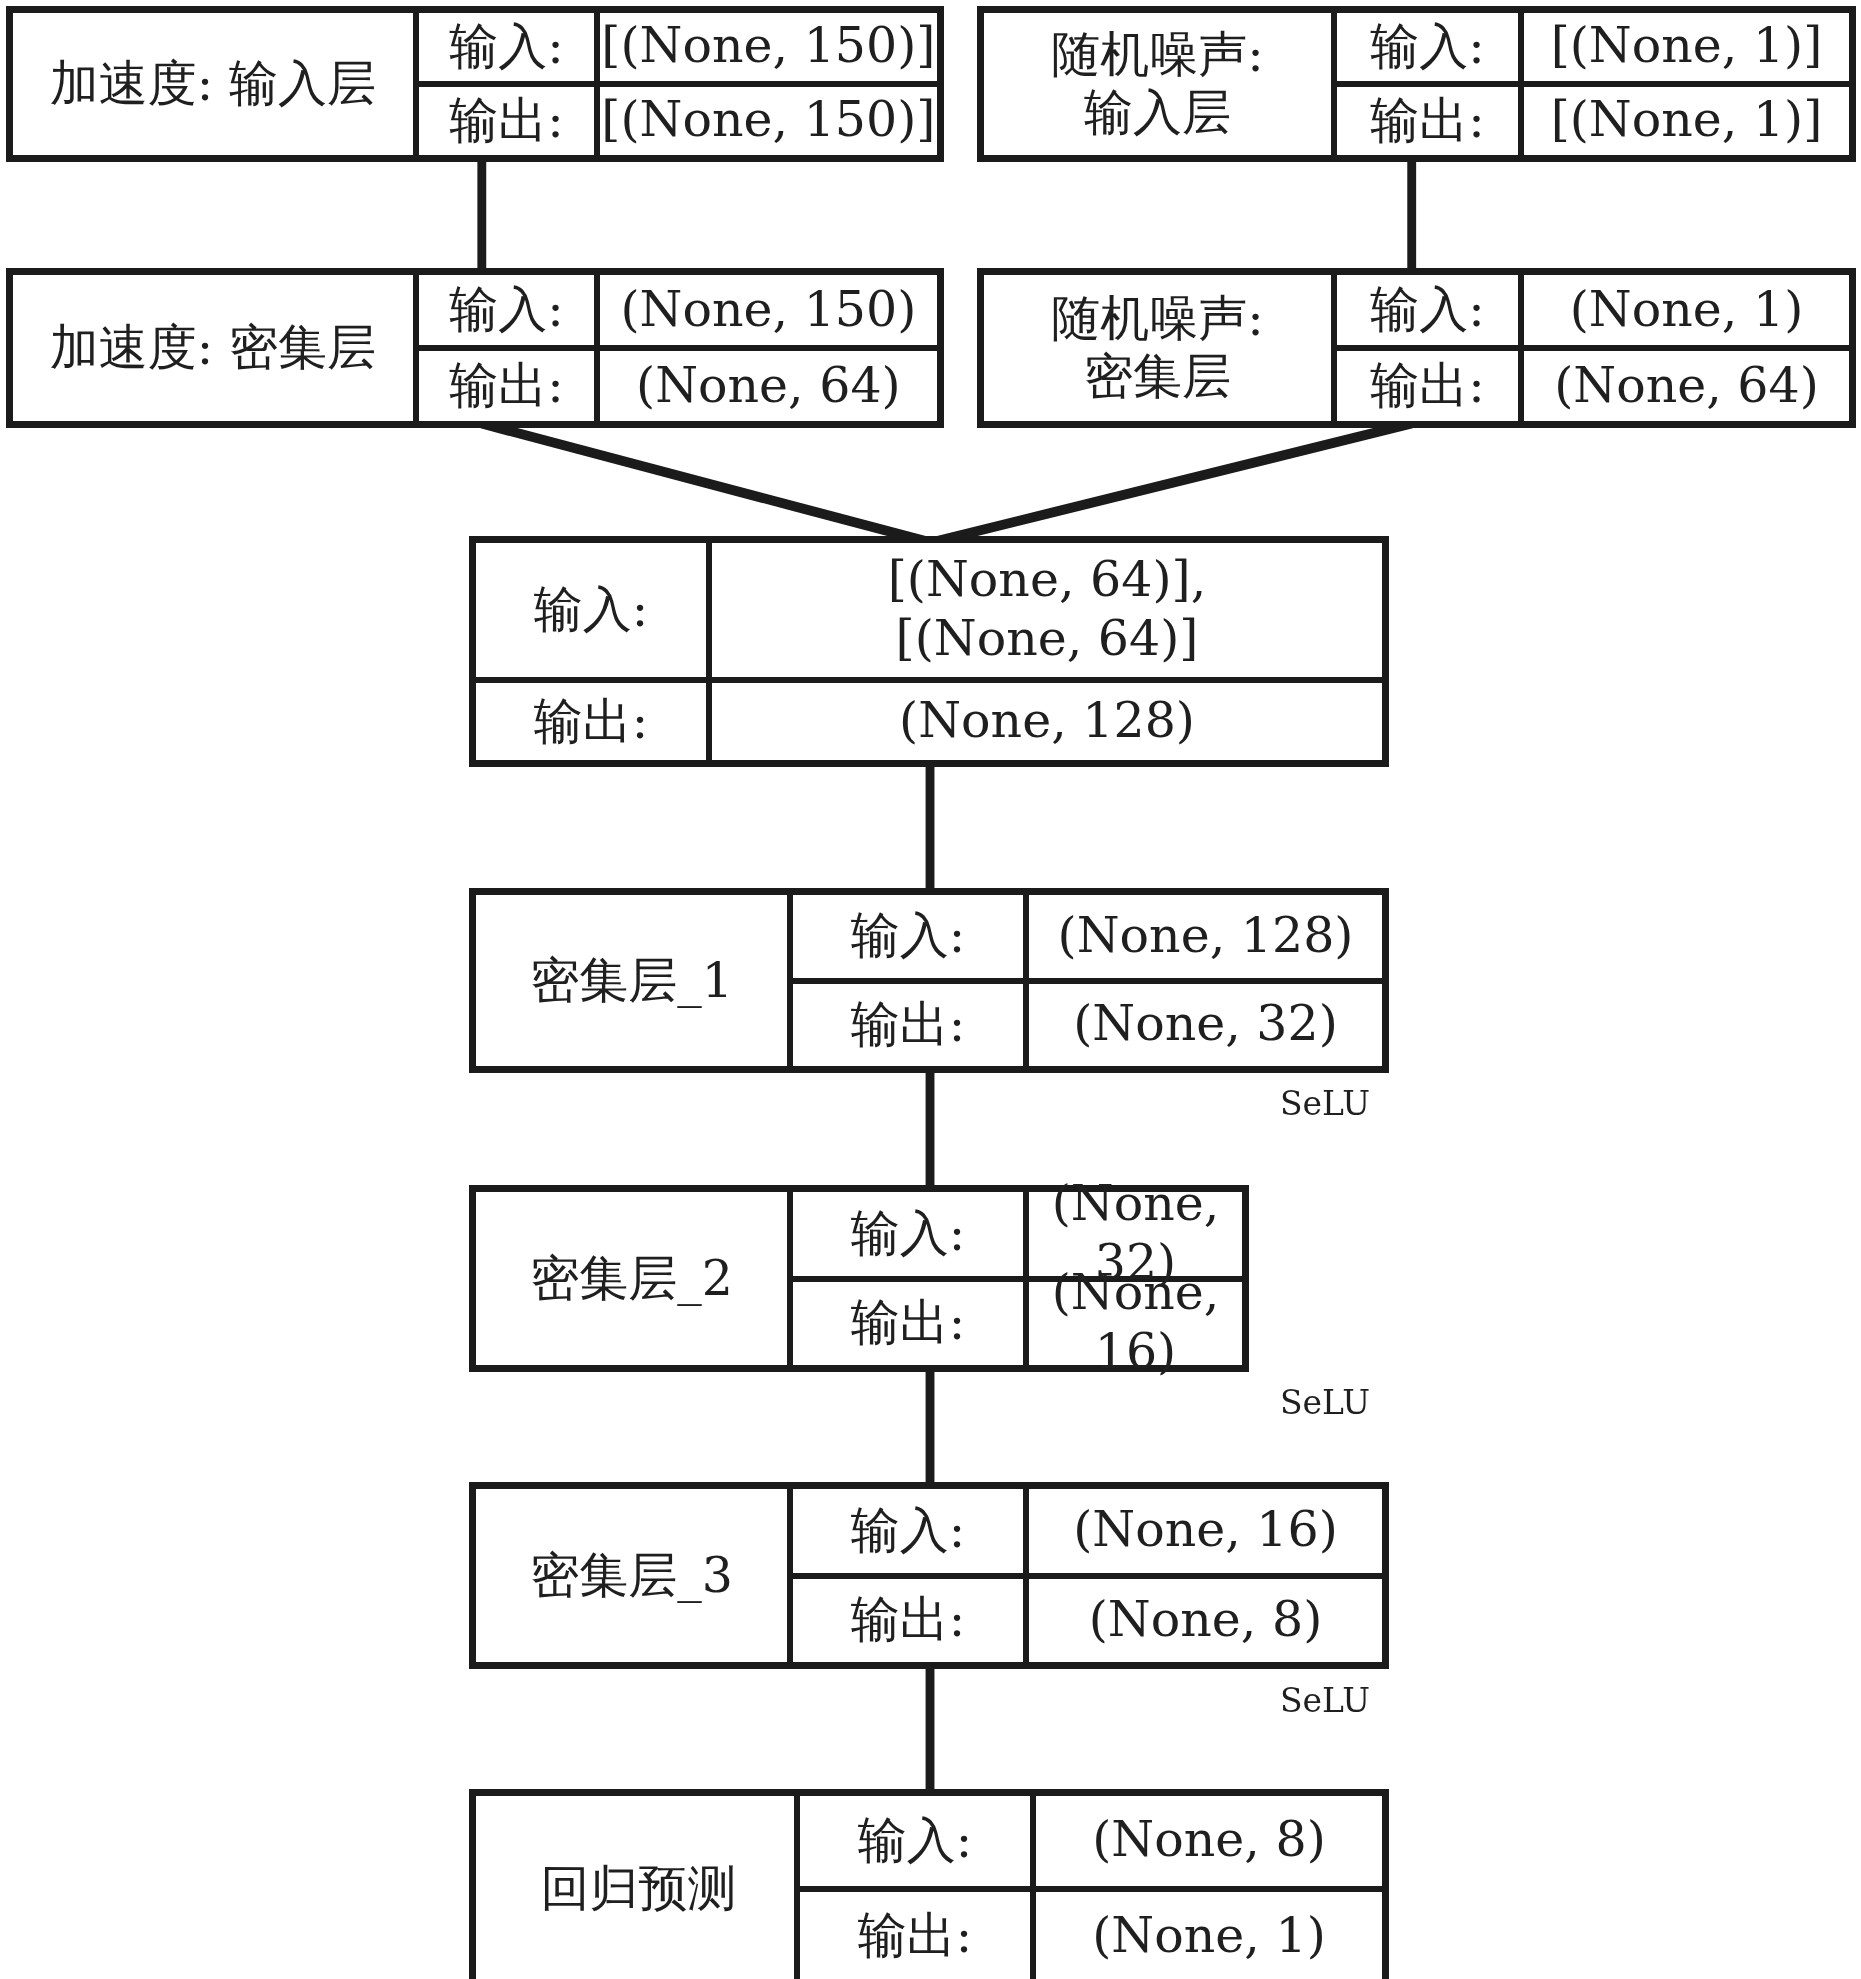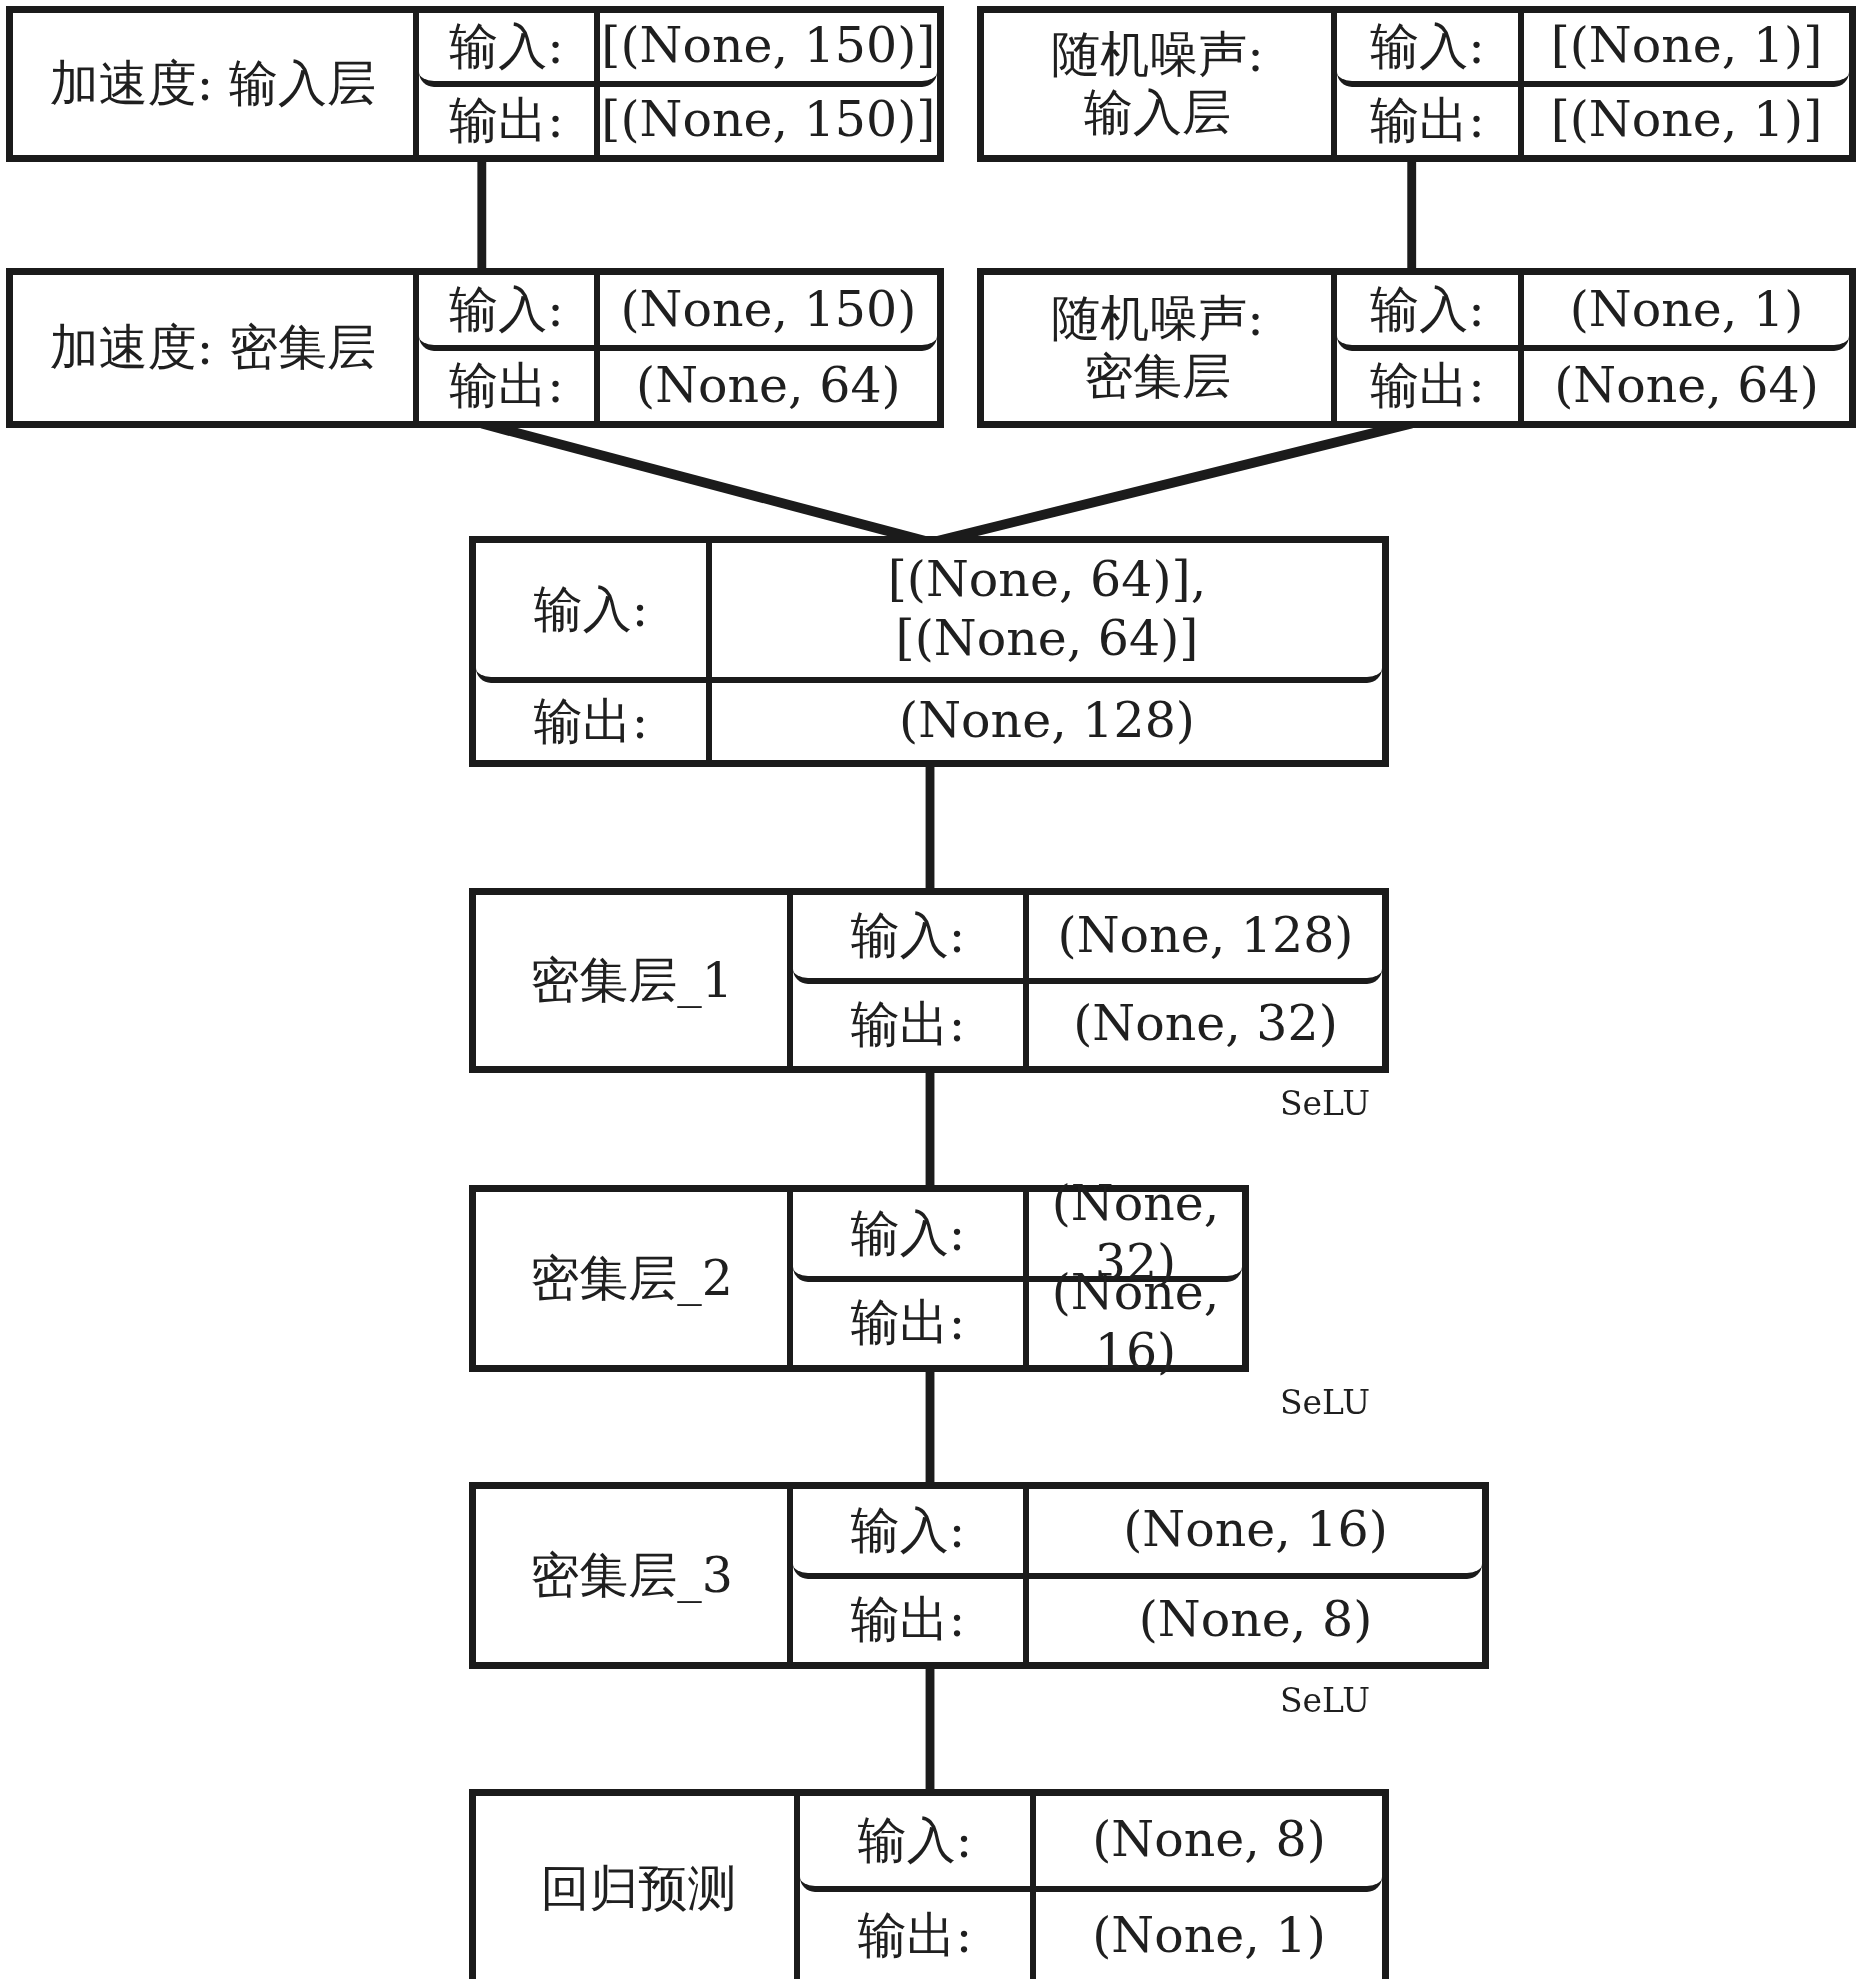--- a/index.html
+++ b/index.html
@@ -45,21 +45,20 @@
   }
   .io {
     flex: 1;
     display: flex;
     flex-direction: column;
   }
   .io-row {
     flex: 1;
     display: flex;
     min-height: 0;
-    border-radius: 15px;
   }
   .io-row.first {
     border-bottom: 6.9px solid #1b1b1b;
   }
   .merge .io-row.first { flex: 1.75; }
   .io-label {
     width: var(--labelw);
     flex: 0 0 var(--labelw);
     border-right: 6.9px solid #1b1b1b;
     display: flex;
@@ -197,21 +196,21 @@
         <div class="io-value">(None, 32)</div>
       </div>
       <div class="io-row">
         <div class="io-label">输出:</div>
         <div class="io-value">(None, 16)</div>
       </div>
     </div>
   </div>
   <div class="activation" style="top:1383px;">SeLU</div>
 
-  <div class="node" style="left:469px; top:1482px; width:1020px; height:187px; --namew:317px; --labelw:236px;">
+  <div class="node" style="left:469px; top:1482px; width:920px; height:187px; --namew:317px; --labelw:236px;">
     <div class="name">密集层_3</div>
     <div class="io">
       <div class="io-row first">
         <div class="io-label">输入:</div>
         <div class="io-value">(None, 16)</div>
       </div>
       <div class="io-row">
         <div class="io-label">输出:</div>
         <div class="io-value">(None, 8)</div>
       </div>

